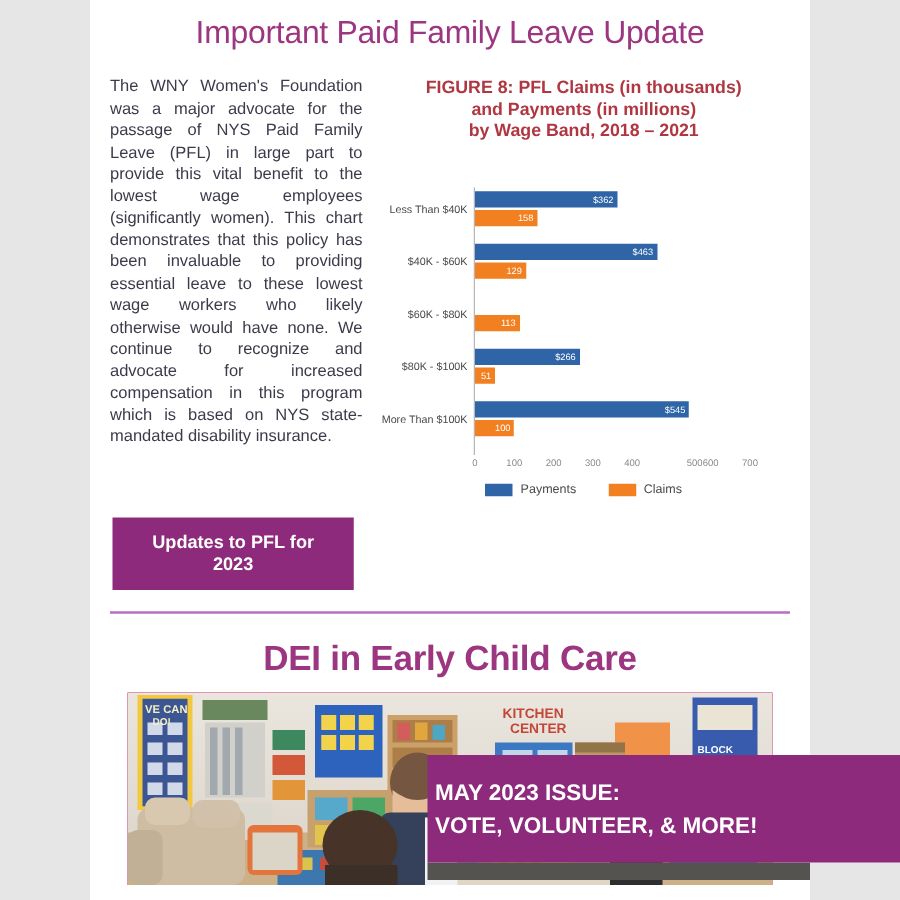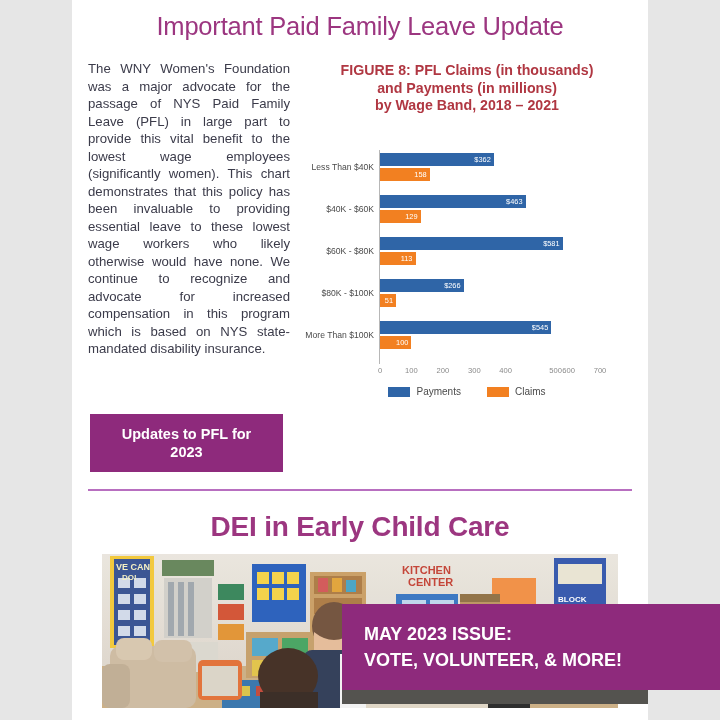--- a/index.html
+++ b/index.html
@@ -206,21 +206,21 @@
     width: 378px;
     height: 86px;
     background: #8e2a7c;
     color: #ffffff;
     font-size: 18px;
     font-weight: bold;
     line-height: 26px;
     display: flex;
     flex-direction: column;
     justify-content: center;
-    padding-left: 22px;
+    padding-left: 6px;
     box-sizing: border-box;
     z-index: 20;
   }
   .banner .l { display: block; }
 
   .photo-strip-bottom {
     position: absolute;
     left: 342px;
     top: 690px;
     width: 306px;
@@ -277,23 +277,20 @@
           <div class="cat-label">$40K - $60K</div>
           <div class="bar pay" style="width: 145.514px; background: rgb(47, 101, 167);">
             <span class="val">$463</span>
           </div>
           <div class="bar clm" style="width: 40.5429px; background: rgb(242, 128, 33);">
             <span class="val">129</span>
           </div>
         </div>
         <div class="grp" style="top: 86px;">
           <div class="cat-label">$60K - $80K</div>
-          <div class="bar pay" style="width: 182.6px; background: rgb(47, 101, 167);">
-            <span class="val">$581</span>
-          </div>
           <div class="bar clm" style="width: 35.5143px; background: rgb(242, 128, 33);">
             <span class="val">113</span>
           </div>
         </div>
         <div class="grp" style="top: 128px;">
           <div class="cat-label">$80K - $100K</div>
           <div class="bar pay" style="width: 83.6px; background: rgb(47, 101, 167);">
             <span class="val">$266</span>
           </div>
           <div class="bar clm" style="width: 16.0286px; background: rgb(242, 128, 33);">

